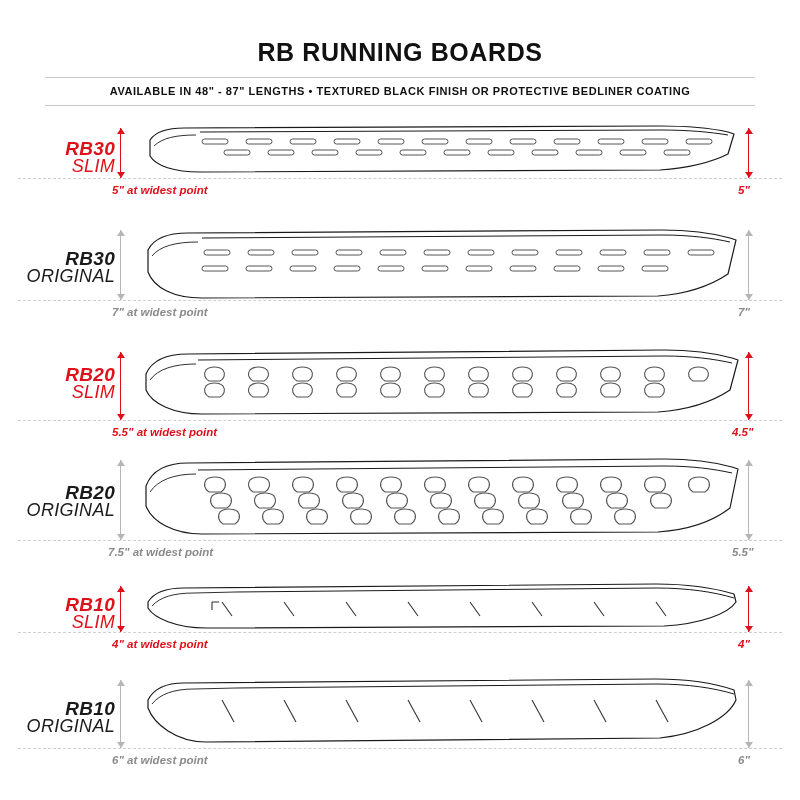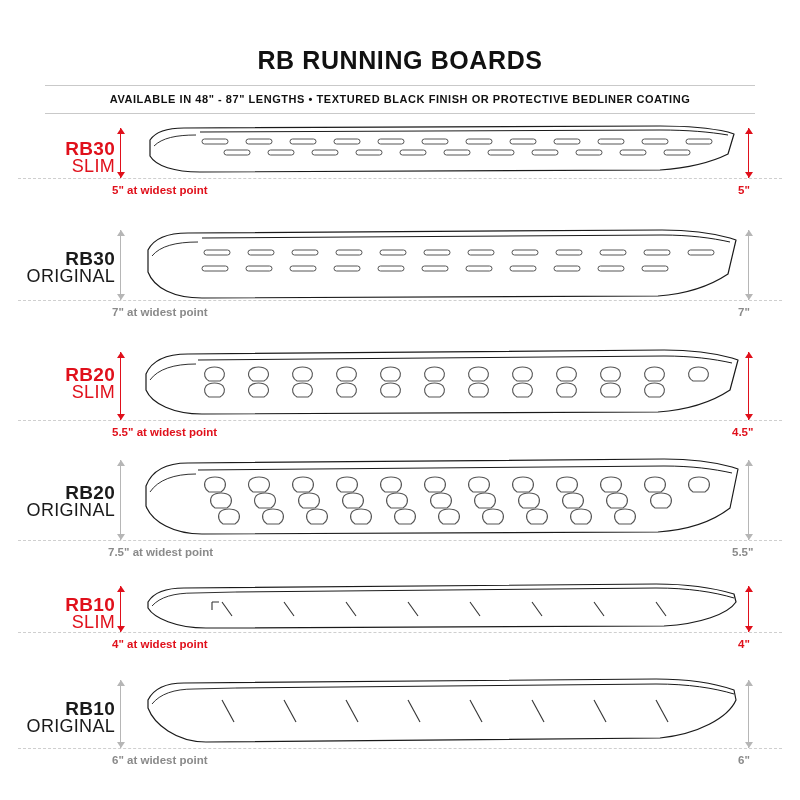--- a/index.html
+++ b/index.html
@@ -12,21 +12,21 @@
   }
   #page {
     position: relative;
     width: 800px; height: 800px;
     background: #ffffff;
   }
 
   
   .header {
     position: absolute;
-    left: 0; top: 16px;
+    left: 0; top: 8px;
     width: 800px;
   }
   .header-title {
     text-align: center;
     font-size: 25px;
     font-weight: bold;
     letter-spacing: 0.6px;
     color: #111111;
     padding-top: 30px;
   }
@@ -47,20 +47,21 @@
   .header-rule-bottom {
     margin: 8px 45px 0 45px;
     border-top: 1px solid #c9c9c9;
   }
 
   
   .row {
     position: absolute;
     left: 0;
     width: 800px;
+    font-style: italic;
   }
   .row-label {
     position: absolute;
     left: 20px;
     width: 95px;
     text-align: right;
   }
   .label-model {
     font-size: 19px;
     font-weight: bold;

